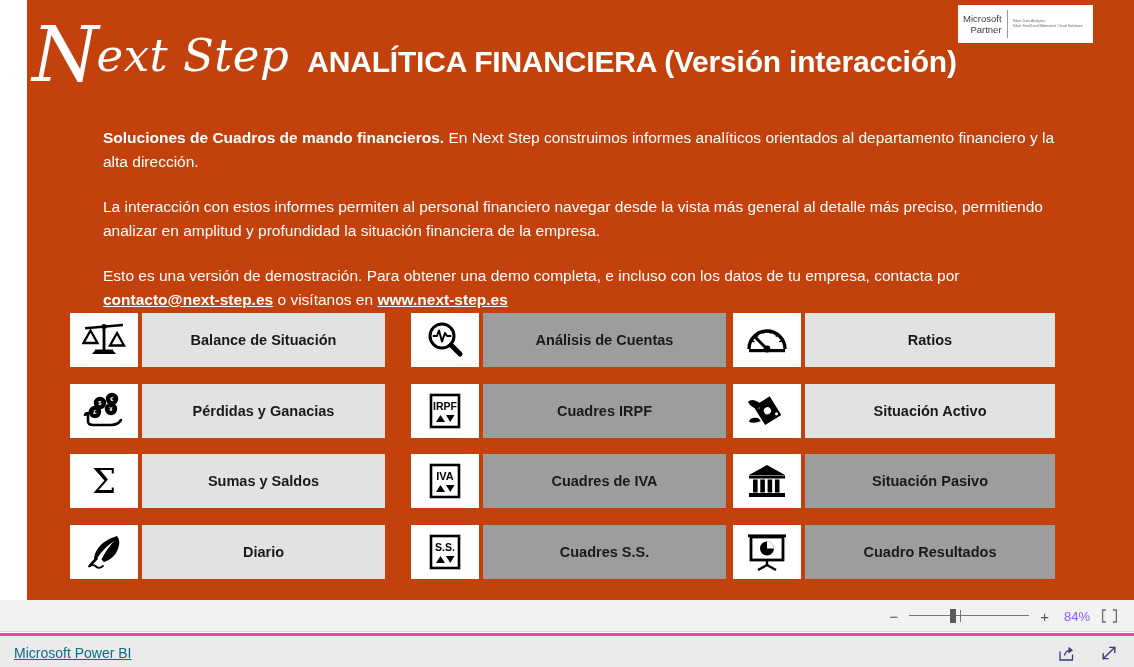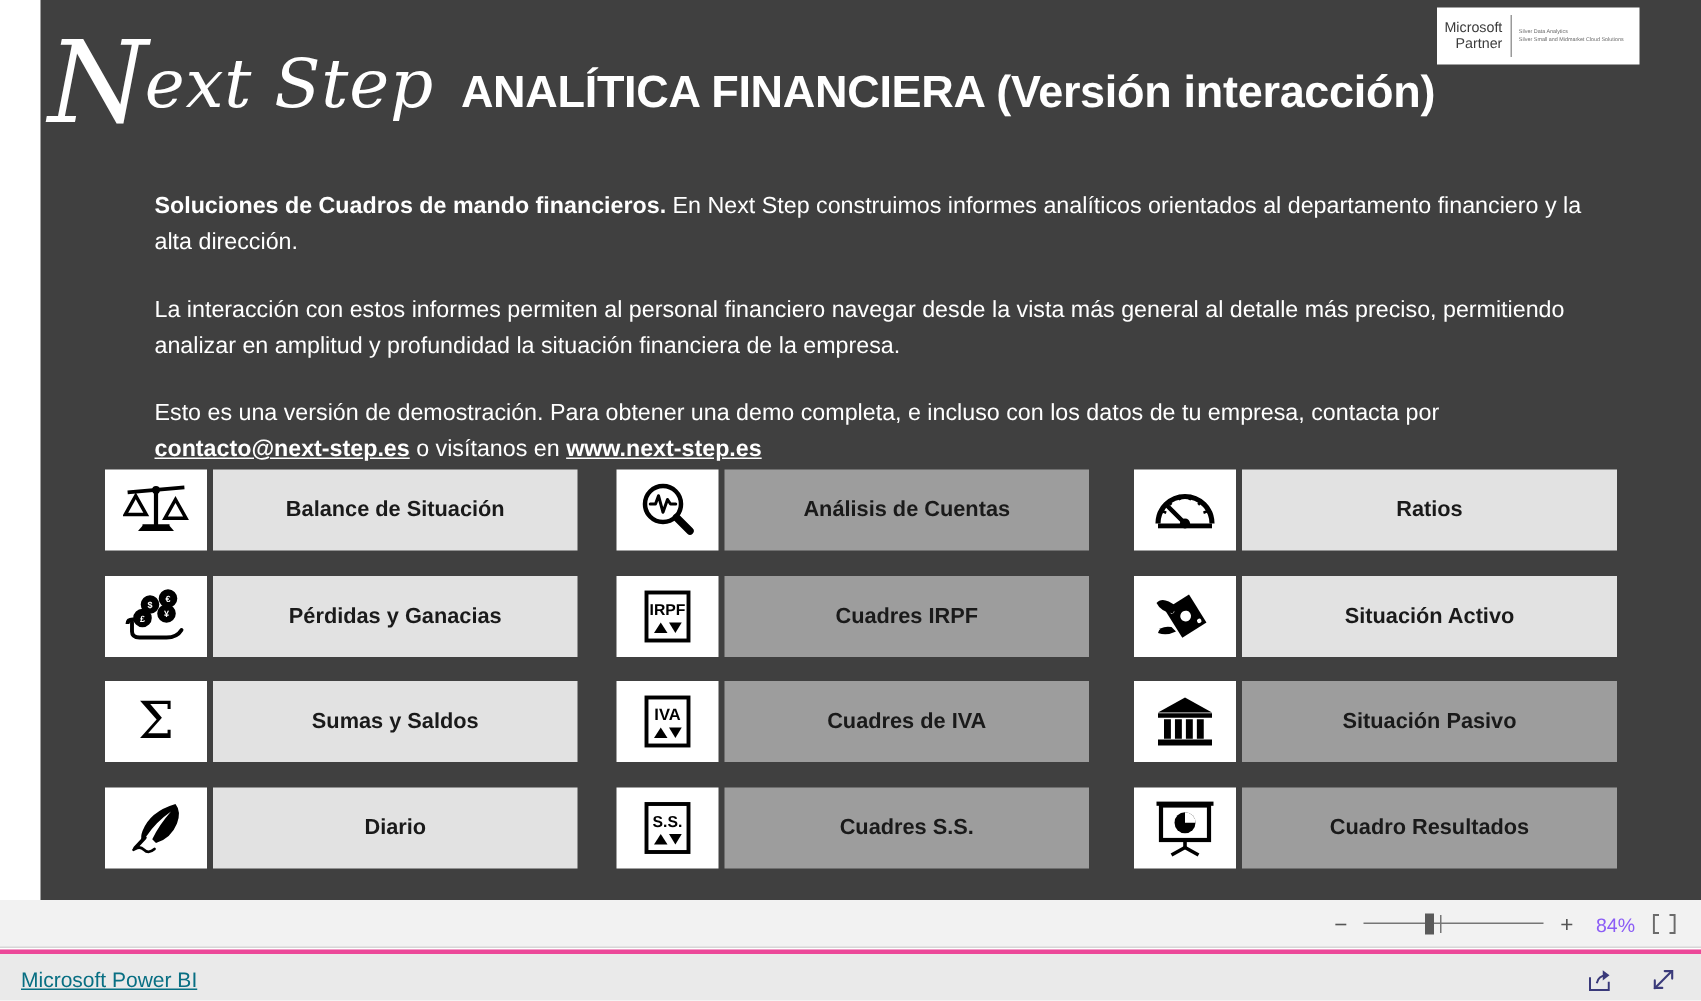--- a/index.html
+++ b/index.html
@@ -19,21 +19,21 @@
     width: 1134px;
     height: 600px;
     background: #ffffff;
   }
 
   #report-page {
     position: absolute;
     left: 27px; top: 0;
     width: 1107px;
     height: 600px;
-    background: #404040;
+    background: #c2410c;
   }
 
   
   #page-header {
     position: absolute;
     left: 0; top: 0;
     width: 1107px;
     height: 110px;
   }
 
@@ -154,21 +154,21 @@
     font-size: 14.5px;
     font-weight: bold;
     text-align: center;
     padding: 0 6px;
   }
   .tile.enabled  .tile-label { background: #E2E2E2; }
   .tile.disabled .tile-label { background: #9D9D9D; }
 
   .col-0 { left: 0px;   width: 315px; }
   .col-1 { left: 341px; width: 315px; }
-  .col-2 { left: 686px; width: 322px; }
+  .col-2 { left: 663px; width: 322px; }
   .row-0 { top: 0px; }
   .row-1 { top: 71px; }
   .row-2 { top: 141px; }
   .row-3 { top: 212px; }
 
   .sigma-glyph {
     font-family: "DejaVu Serif", serif;
     font-size: 34px;
     line-height: 34px;
     color: #000000;

